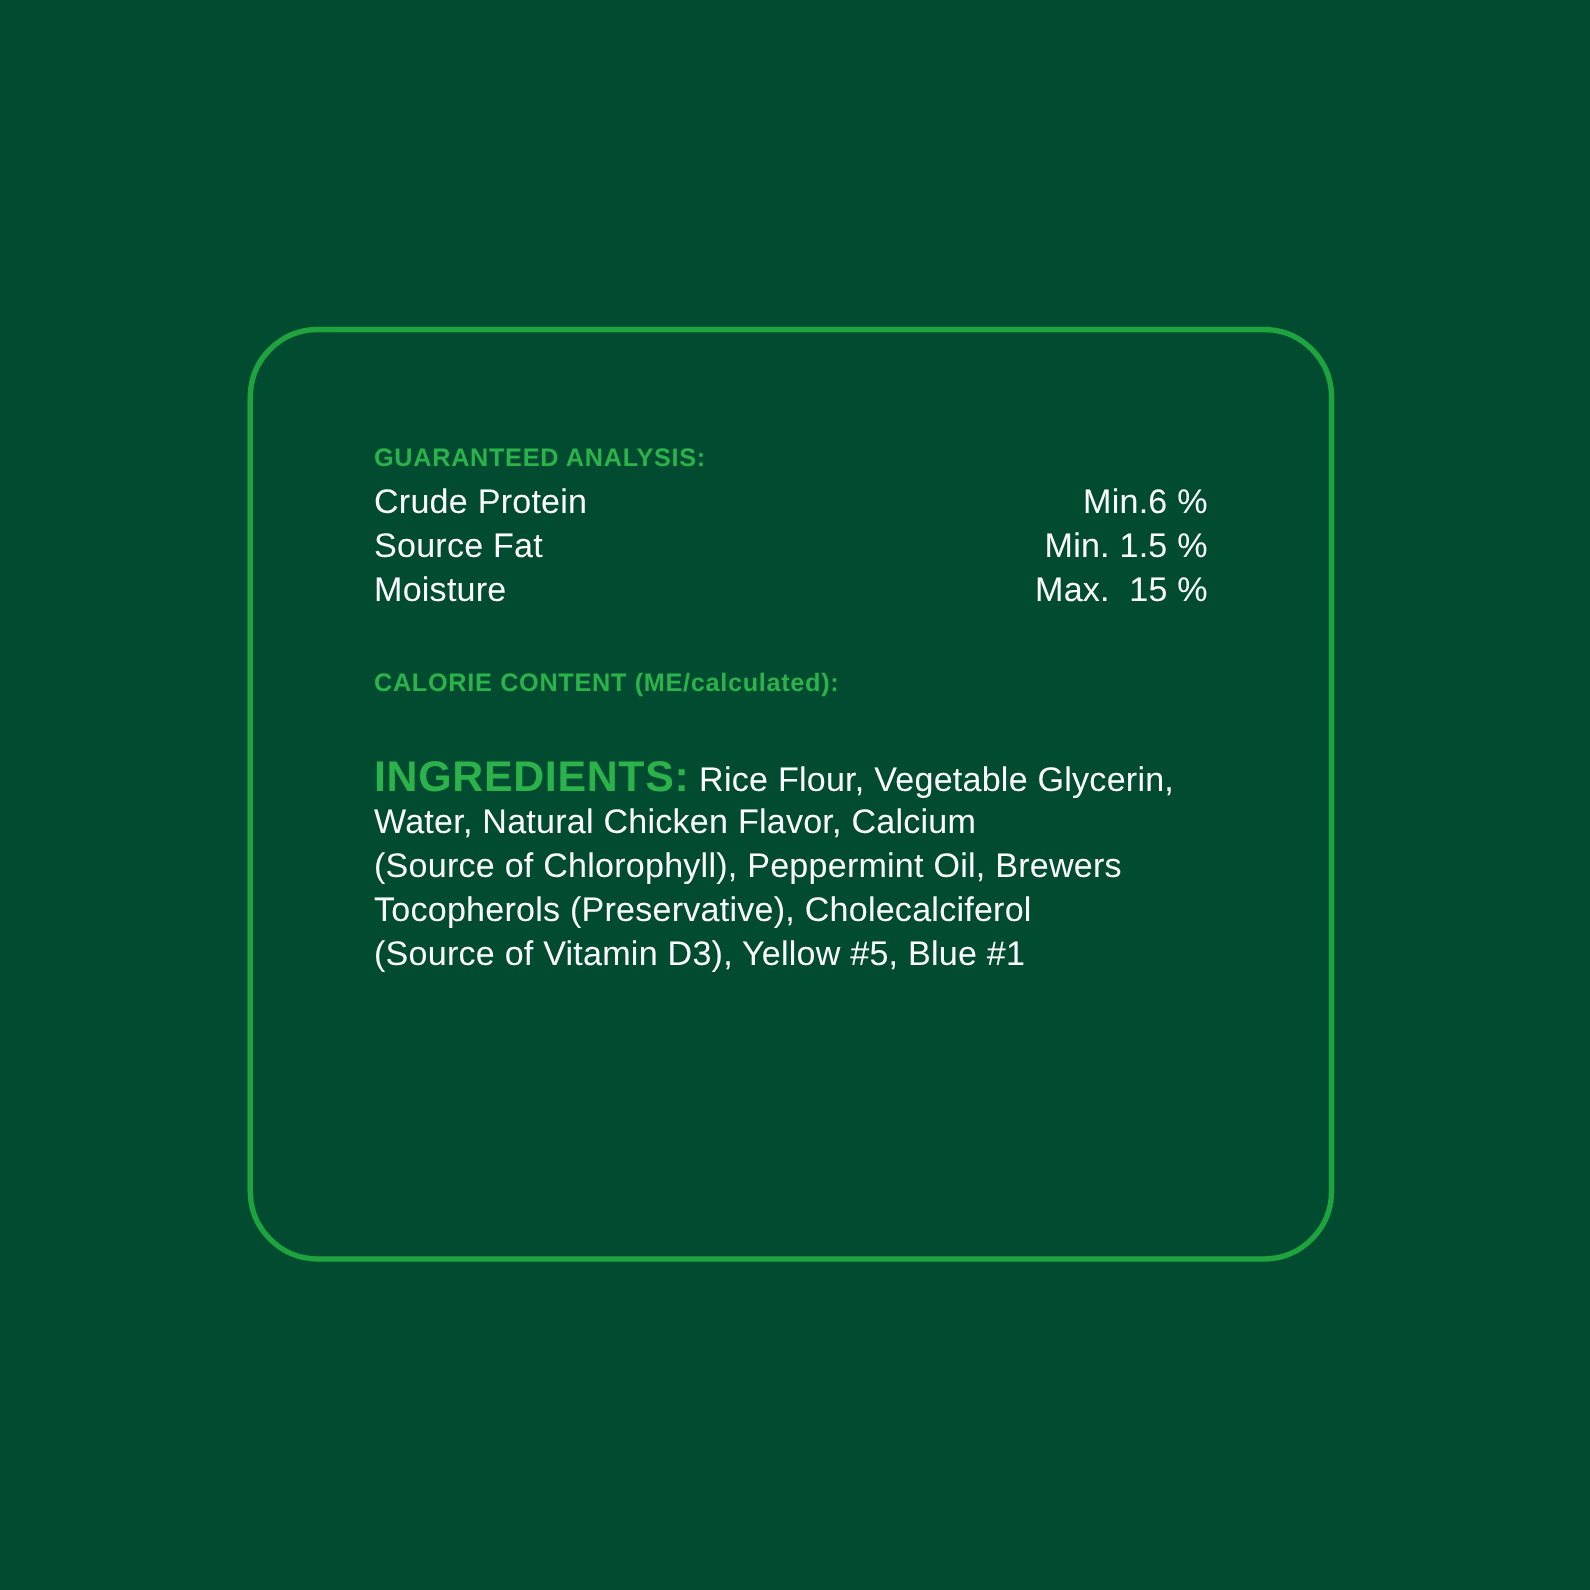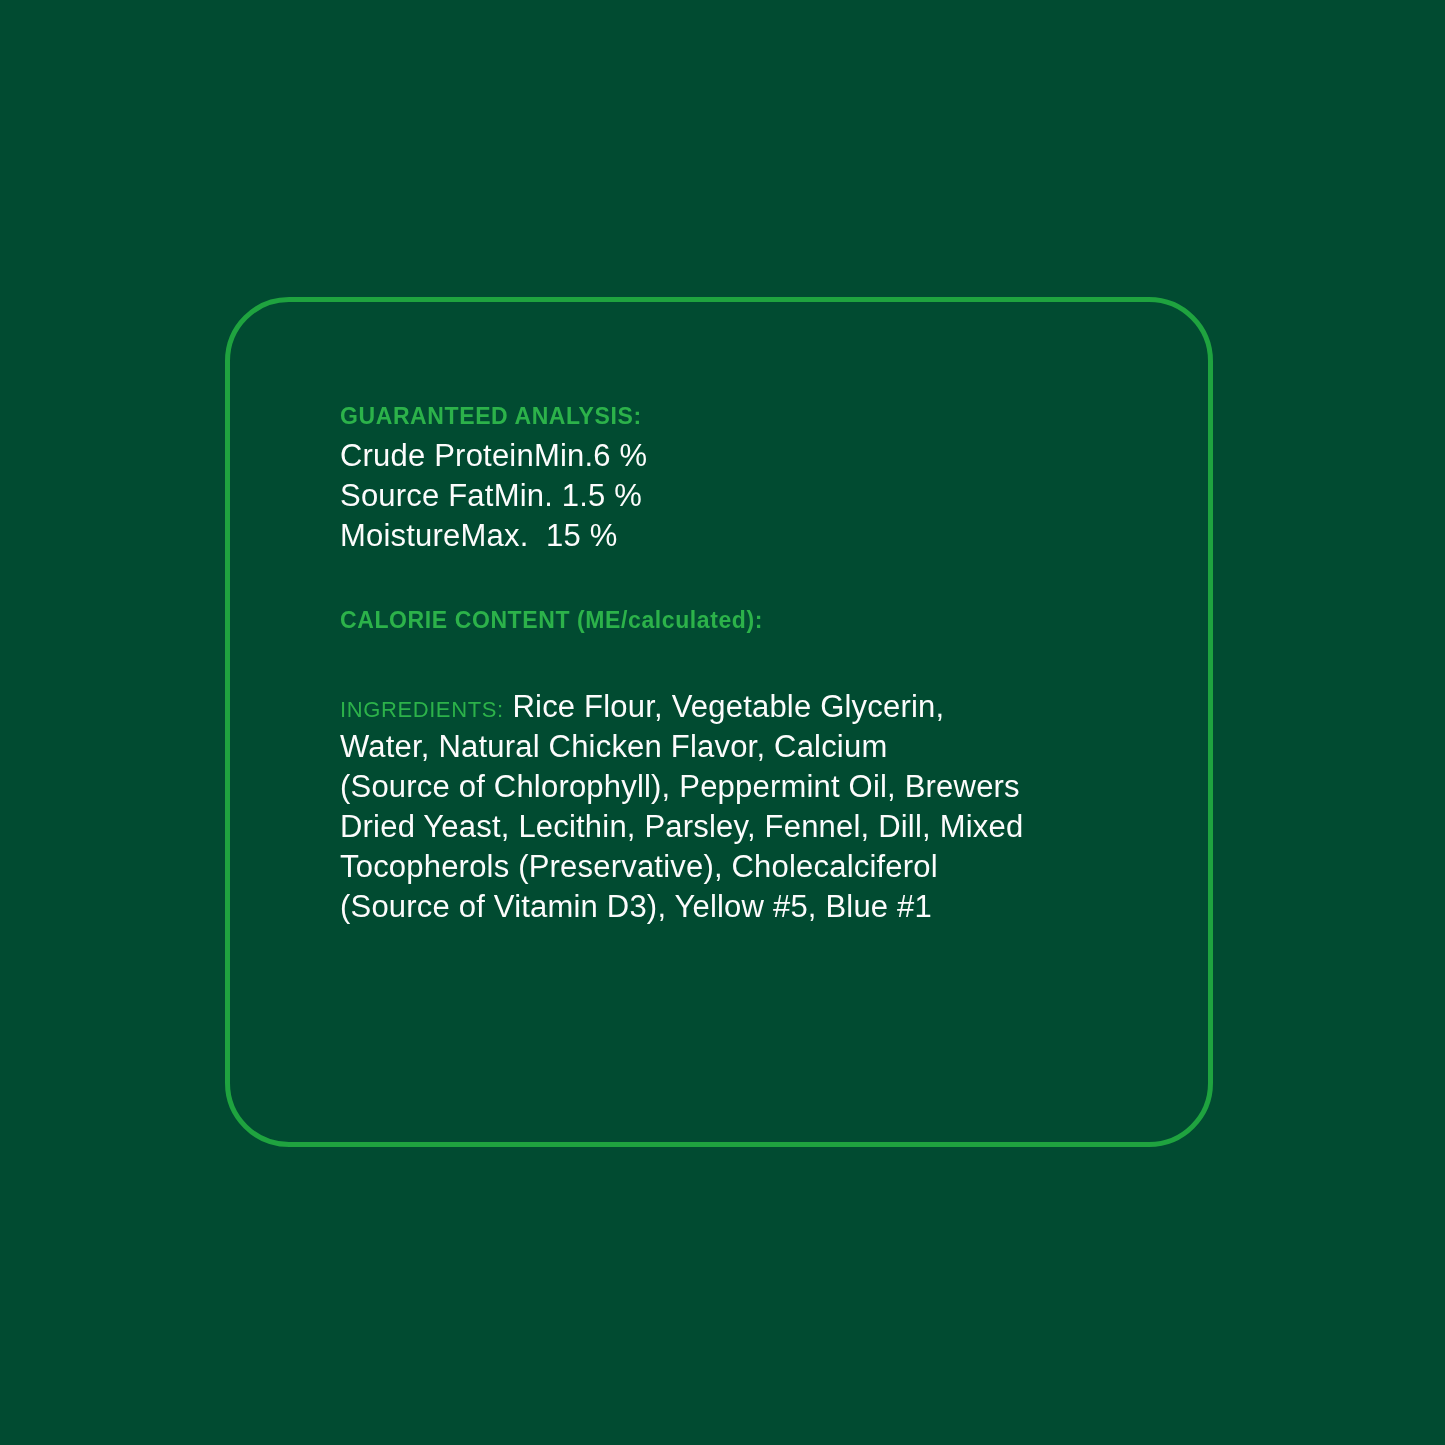--- a/index.html
+++ b/index.html
@@ -42,39 +42,39 @@
     font-size: 23px;
     letter-spacing: 0.6px;
   }
   .white-text {
     color: #FCFCFC;
     font-size: 31px;
     letter-spacing: 0.2px;
   }
   .analysis-row {
     display: flex;
-    justify-content: flex-start;
+    justify-content: space-between;
     align-items: baseline;
     height: 40px;
     line-height: 40px;
   }
   .analysis-row .value {
     white-space: pre;
     text-align: right;
   }
   .calorie-section {
     margin-top: 44px;
   }
   .ingredients-section {
     margin-top: 47px;
   }
   .inline-heading {
     color: #2CB24A;
-    font-weight: normal;
-    font-size: 22px;
+    font-weight: bold;
+    font-size: 39px;
     letter-spacing: 0.6px;
     margin-top: 20px;
   }
 </style>
 </head>
 <body>
 
 <div class="label-card">
   <div class="label-content">
 
@@ -96,19 +96,18 @@
     <div class="calorie-section">
       <div class="line green-heading">CALORIE CONTENT (ME/calculated):</div>
     </div>
 
     <div class="ingredients-section">
       <div class="line white-text">
         <span class="inline-heading">INGREDIENTS:</span><span> Rice Flour, Vegetable Glycerin,</span>
       </div>
       <div class="line white-text">Water, Natural Chicken Flavor, Calcium</div>
       <div class="line white-text">(Source of Chlorophyll), Peppermint Oil, Brewers</div>
-      <div class="line white-text">Dried Yeast, Lecithin, Parsley, Fennel, Dill, Mixed</div>
       <div class="line white-text">Tocopherols (Preservative), Cholecalciferol</div>
       <div class="line white-text">(Source of Vitamin D3), Yellow #5, Blue #1</div>
     </div>
 
   </div>
 </div>
 
 </body></html>

